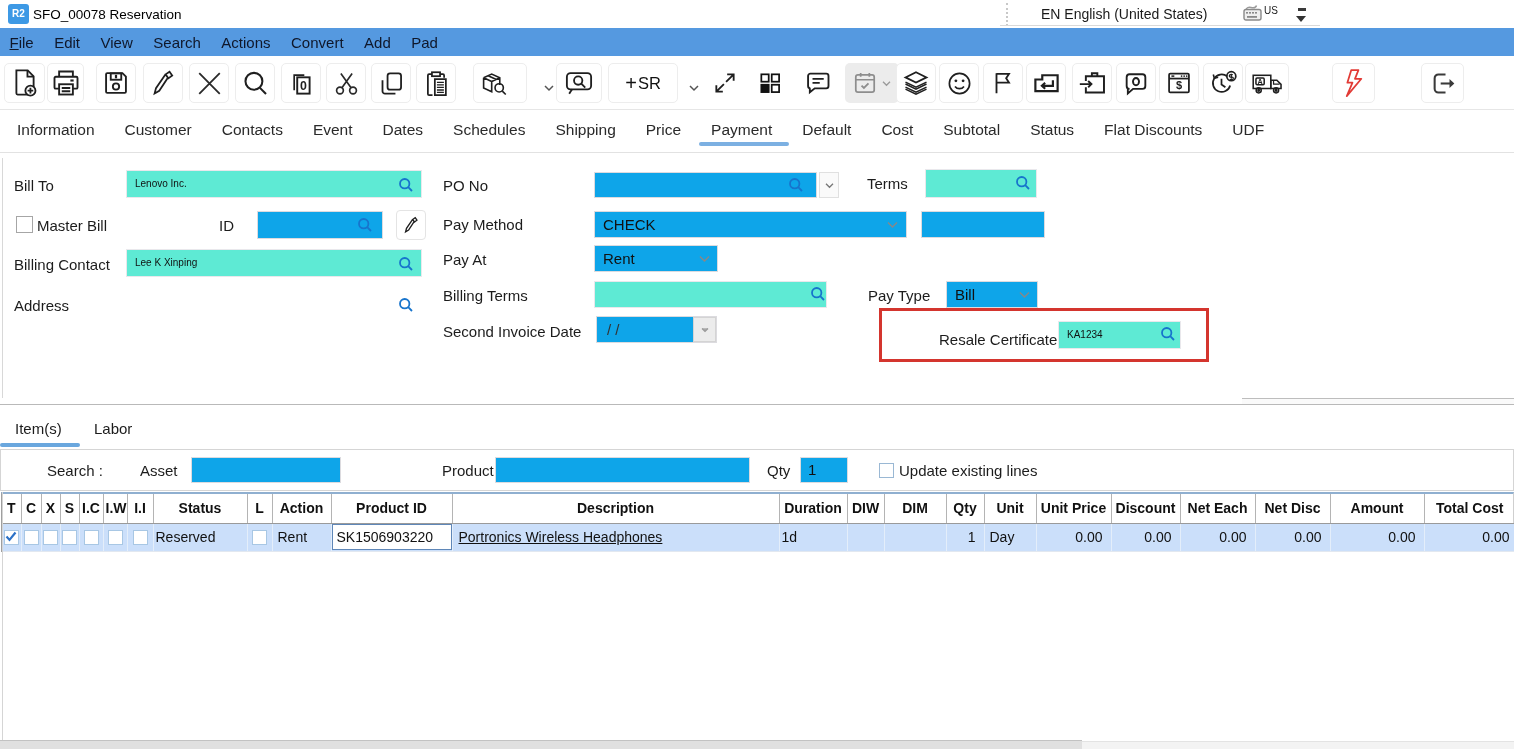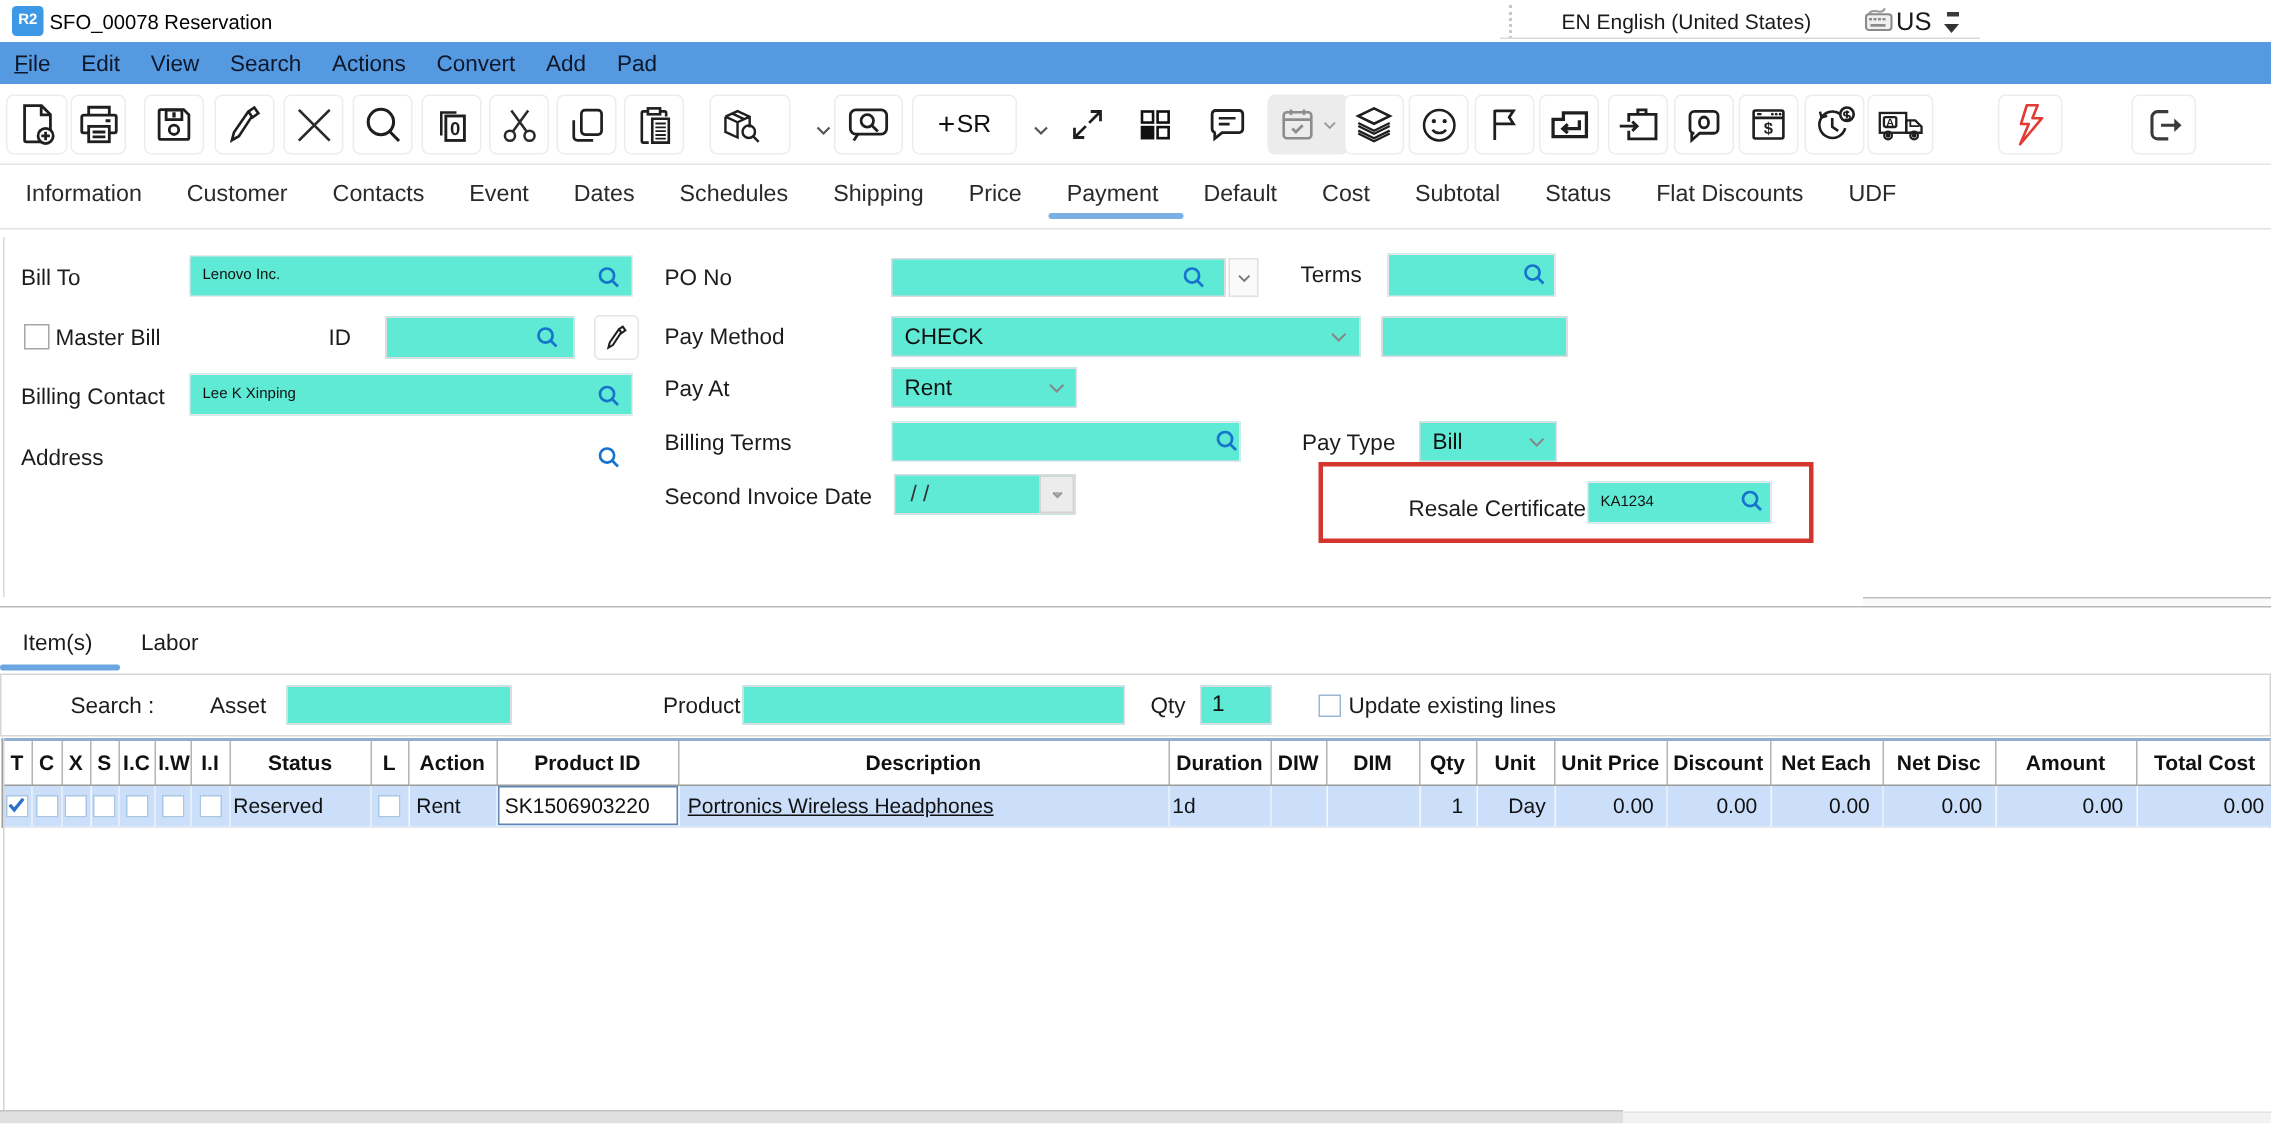--- a/index.html
+++ b/index.html
@@ -1,21 +1,21 @@
 <!DOCTYPE html>
 <html><head>
 <meta charset="utf-8">
 <style>
   * { margin:0; padding:0; box-sizing:border-box; }
   html,body { width:1514px; height:749px; background:#fff; font-family:"Liberation Sans", sans-serif; overflow:hidden; }
   #app { position:relative; width:1514px; height:749px; background:#fff; }
   .abs { position:absolute; }
   .lbl { position:absolute; font-size:15px; color:#1c1c1c; }
   .inp { position:absolute; border:1px solid #e9e8ec; background:#5eead4; font-size:10px; color:#111; }
-  .inpw { position:absolute; border:1px solid #dcdbdf; background:#5eead4; font-size:15px; color:#111; }
+  .inpw { position:absolute; border:1px solid #dcdbdf; background:#0ea5e9; font-size:15px; color:#111; }
   .mag { position:absolute; }
   svg.ic { display:block; }
   .tbtn { position:absolute; top:7px; height:40px; border:1px solid #ededed; border-radius:5px; background:#fff; display:flex; align-items:center; justify-content:center; }
 </style>
 </head>
 <body>
 <div id="app">
 
   <div class="abs" style="left:0;top:0;width:1514px;height:36px;background:#fff;">
     <div class="abs" style="left:8px;top:4px;width:21px;height:20px;background:#3d99e5;border-radius:3px;color:#fff;font-size:10px;font-weight:bold;text-align:center;line-height:20px;">R2</div>
@@ -26,21 +26,21 @@
         <path d="M3 7 C3 4.5 6 4 8 4.5 C11 5.2 13 4.5 13.5 2.5" fill="none" stroke="#9a9a9a" stroke-width="1.4"></path>
         <rect x="1" y="6.5" width="17" height="10.5" rx="2" fill="#efefef" stroke="#8a8a8a" stroke-width="1.4"></rect>
         <g fill="#8a8a8a">
           <rect x="3" y="9" width="2" height="1.6"></rect>
           <rect x="6" y="9" width="2" height="1.6"></rect>
           <rect x="9" y="9" width="2" height="1.6"></rect>
           <rect x="12" y="9" width="2" height="1.6"></rect>
           <rect x="4" y="13" width="10" height="1.8"></rect>
         </g>
       </svg>
-    <div class="abs" style="left:1264px;top:5px;font-size:17px;color:#1a1a1a;">US</div>
+    <div class="abs" style="left:1264px;top:5px;font-size:10px;color:#1a1a1a;">US</div>
     <div class="abs" style="left:1298px;top:8px;width:8px;height:3px;background:#3a3a3a;"></div>
     <div class="abs" style="left:1296px;top:16px;width:0;height:0;border-left:5.5px solid transparent;border-right:5.5px solid transparent;border-top:6px solid #333;"></div>
     <div class="abs" style="left:1000px;top:25px;width:320px;height:1px;background:#d9d9d9;"></div>
   </div>
 
   <div class="abs" style="left:0;top:28px;width:1514px;height:28px;background:#5599e0;">
     <div style="display:flex;gap:20.5px;padding-left:9.5px;align-items:center;height:28px;font-size:15px;color:#0f172a;">
       <span><u>F</u>ile</span>
         <span>Edit</span>
         <span>View</span>
@@ -491,21 +491,21 @@
           <td class="cc"><span class="cb"></span></td>
           <td style="padding-left:5px;">Rent</td>
           <td style="padding:0;">
                 <div style="margin:0;height:26px;line-height:24px;background:#fff;border:1.5px solid #5f87b8;padding-left:4px;">SK1506903220</div>
               </td>
           <td style="padding-left:6px;text-decoration:underline;">Portronics Wireless Headphones</td>
           <td style="padding-left:2px;">1d</td>
           <td></td>
               <td></td>
           <td style="text-align:right;padding-right:8px;">1</td>
-          <td style="padding-left:16px;text-align:center;">Day</td>
+          <td style="padding-left:5px;">Day</td>
           <td style="text-align:right;padding-right:8px;">0.00</td>
           <td style="text-align:right;padding-right:8px;">0.00</td>
           <td style="text-align:right;padding-right:8px;">0.00</td>
           <td style="text-align:right;padding-right:8px;">0.00</td>
           <td style="text-align:right;padding-right:8px;">0.00</td>
           <td style="text-align:right;padding-right:5px;">0.00</td>
         </tr>
       </tbody>
         </table>
     </div>

